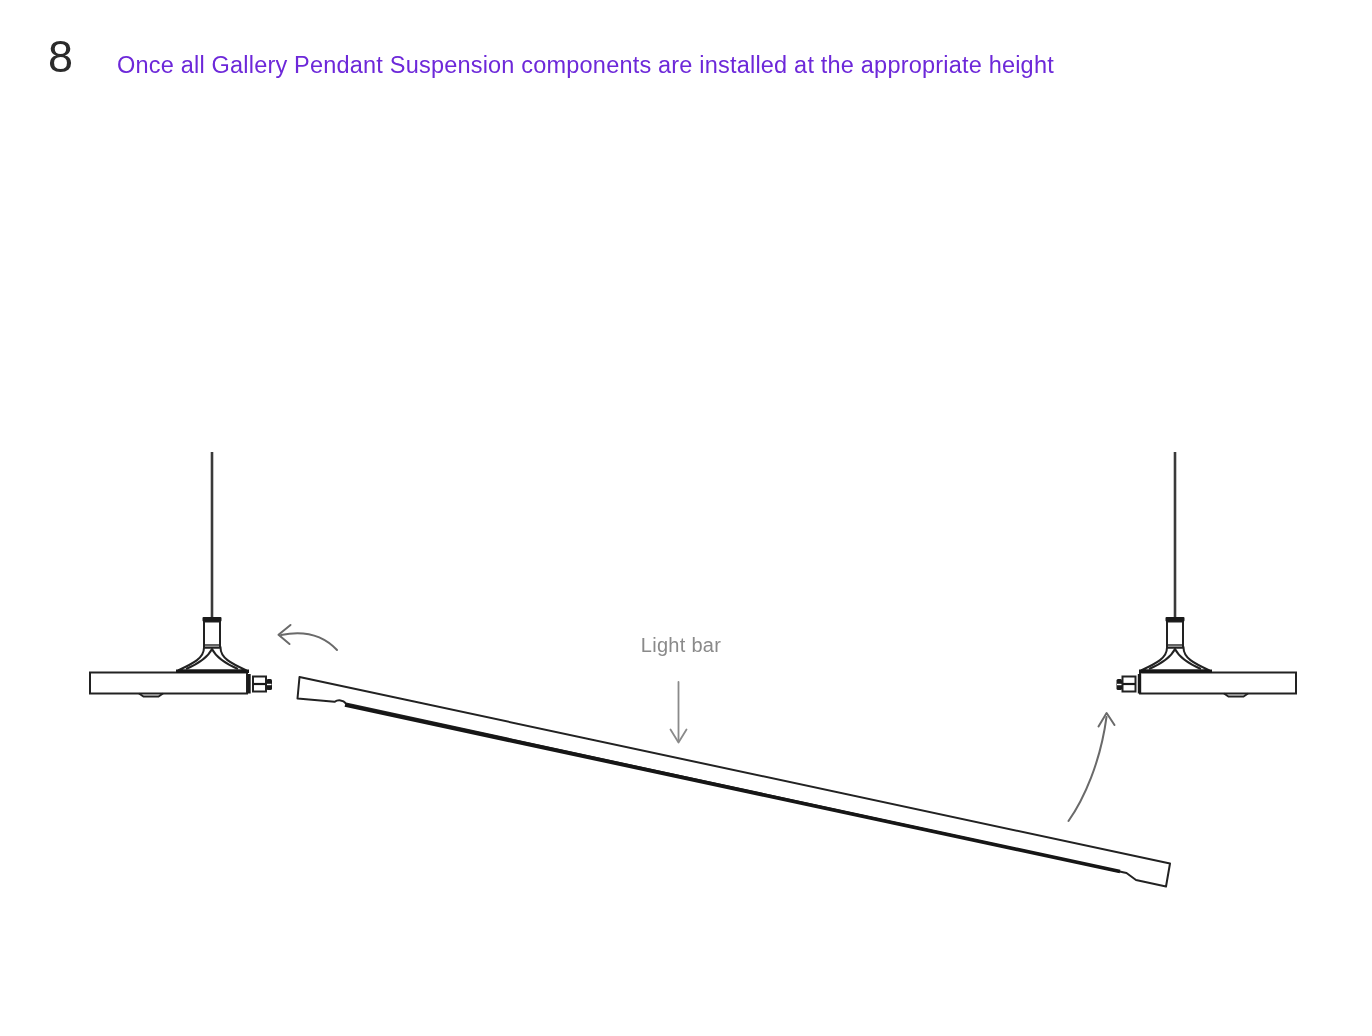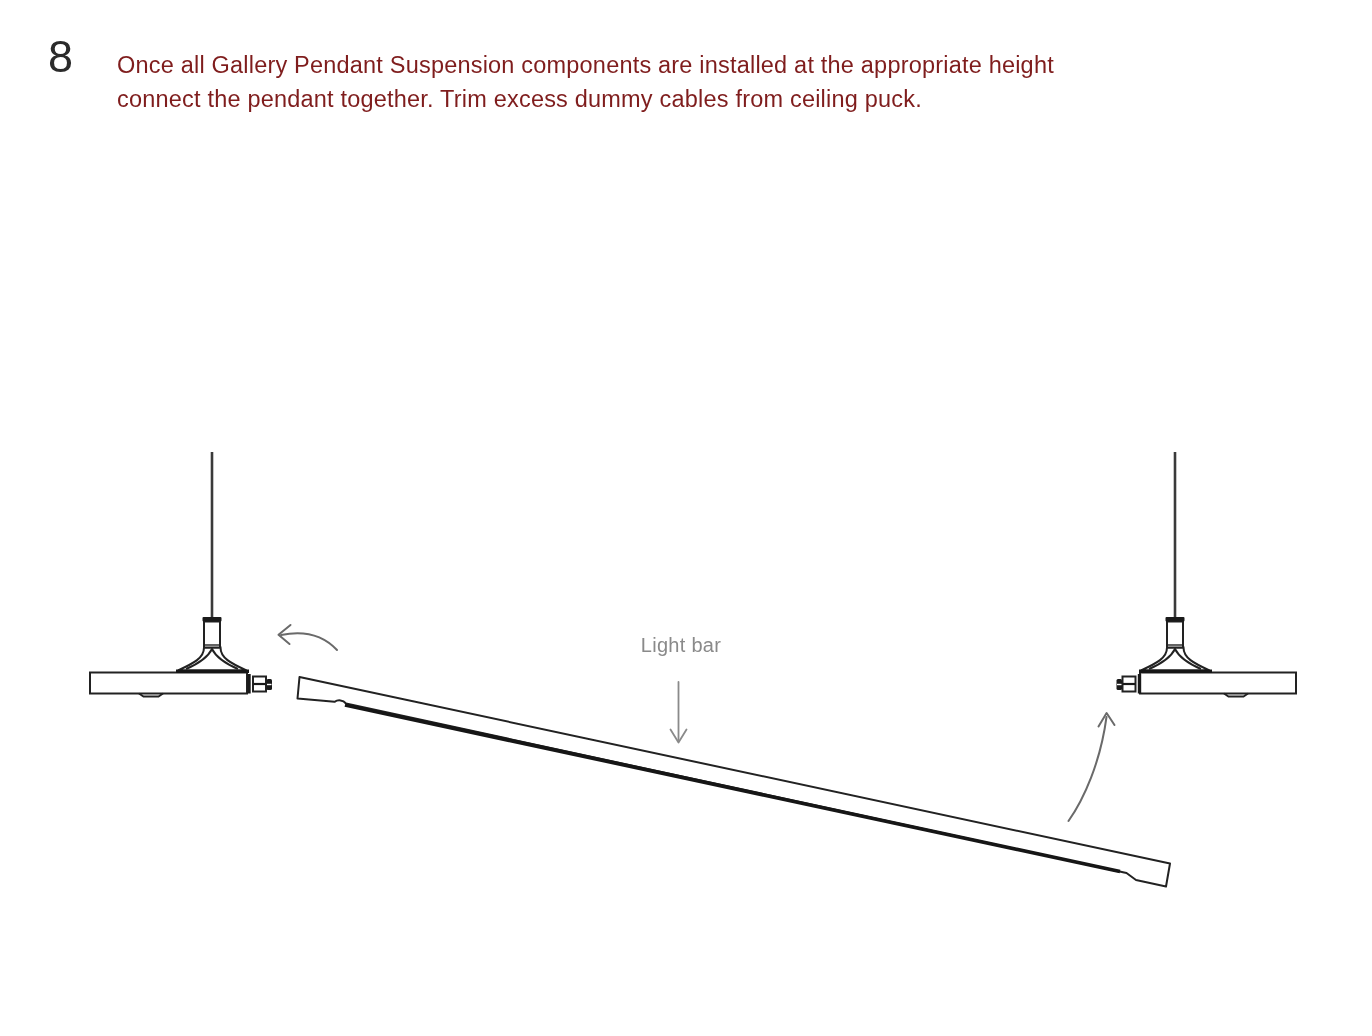--- a/index.html
+++ b/index.html
@@ -20,21 +20,21 @@
     color: #2b2b2b;
     font-weight: 400;
   }
   .instruction {
     position: absolute;
     left: 117px;
     top: 48px;
     font-size: 23.5px;
     line-height: 34px;
     letter-spacing: 0.2px;
-    color: #7f1d1d;
+    color: #6d28d9;
     font-weight: 400;
     white-space: nowrap;
   }
   .diagram-svg {
     position: absolute;
     left: 0;
     top: 0;
   }
   .draw { stroke: #222222; fill: none; stroke-width: 2; }
   .draw-fill { stroke: #222222; fill: #ffffff; stroke-width: 2; }
@@ -51,21 +51,20 @@
 </style>
 </head>
 <body>
 
 <div class="page">
 
   <div class="step-number">8</div>
 
   <div class="instruction">
     <div>Once all Gallery Pendant Suspension components are installed at the appropriate height</div>
-    <div>connect the pendant together. Trim excess dummy cables from ceiling puck.</div>
   </div>
 
   <svg class="diagram-svg" width="1372" height="1036" viewBox="0 0 1372 1036" xmlns="http://www.w3.org/2000/svg">
 
     <g>
       <line x1="212" y1="452" x2="212" y2="620" stroke="#3a3a3a" stroke-width="2.6"></line>
 
       <rect class="draw-fill" x="90" y="672.5" width="157" height="21"></rect>
       <path class="draw" stroke-width="1.6" d="M 139 693.5 L 143.5 696.5 L 158.5 696.5 L 163 693.5"></path>
 

